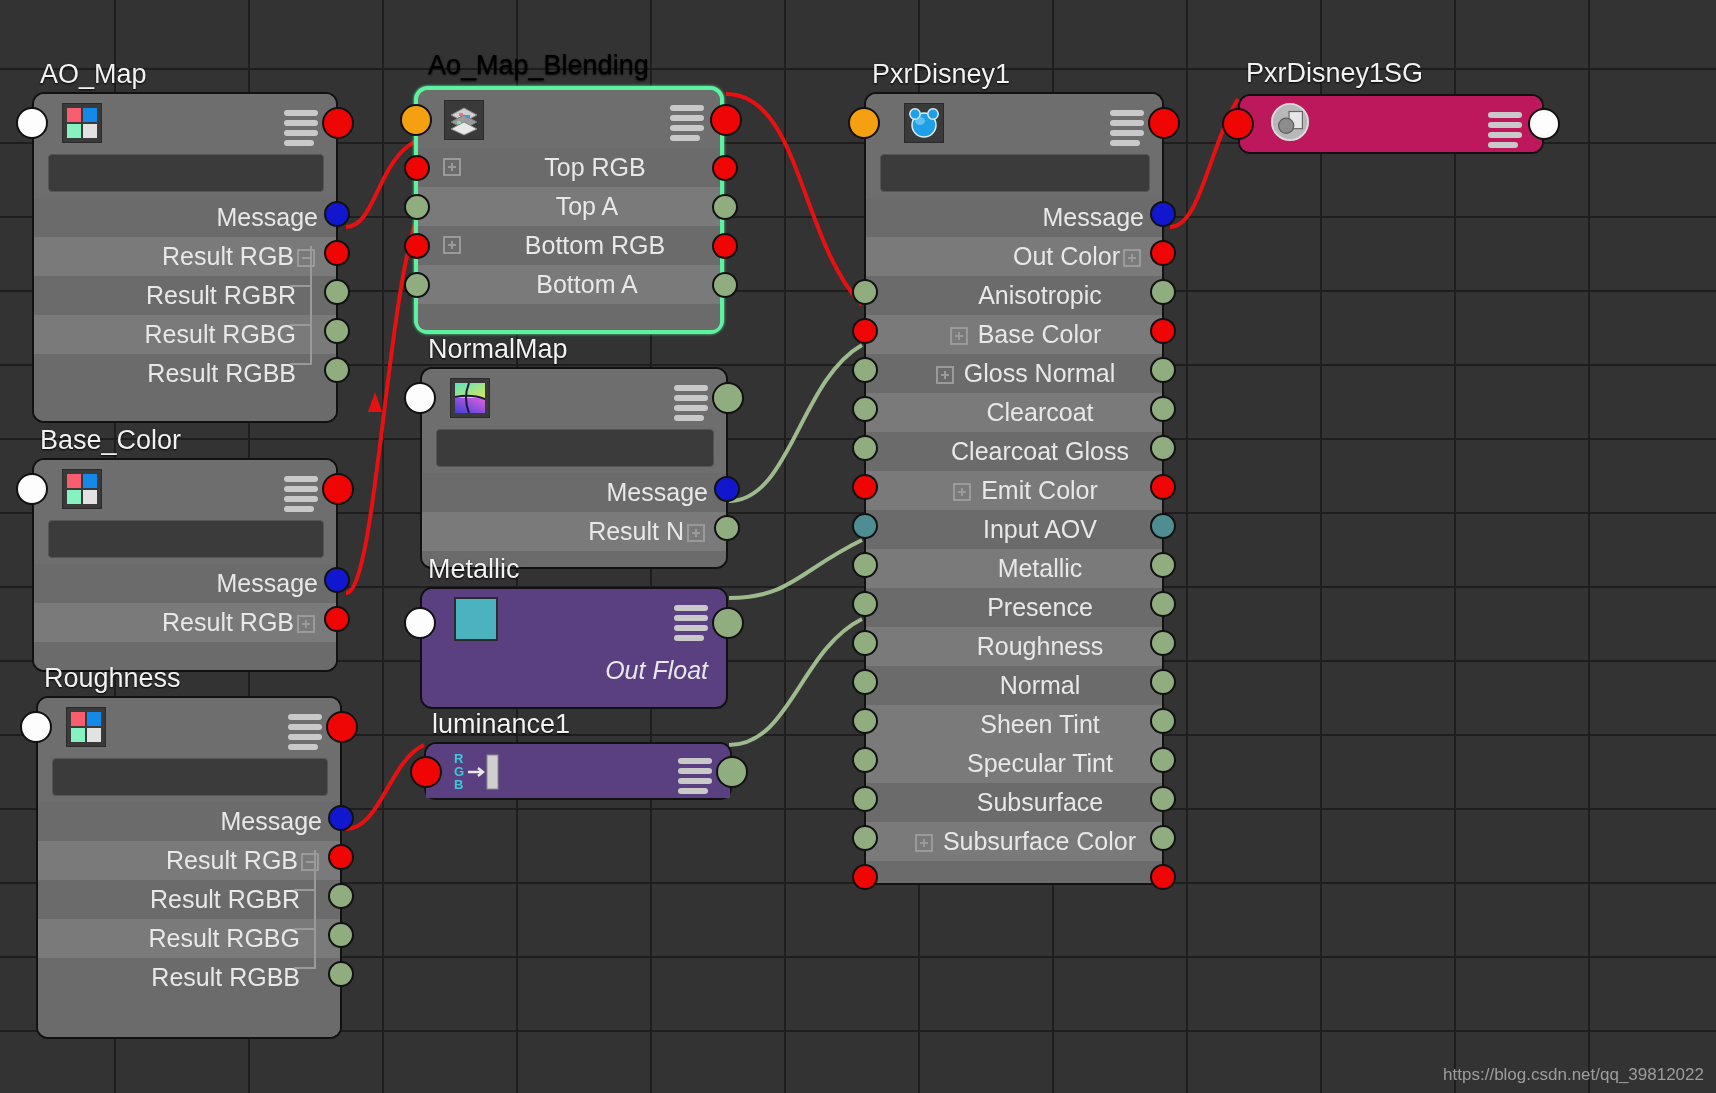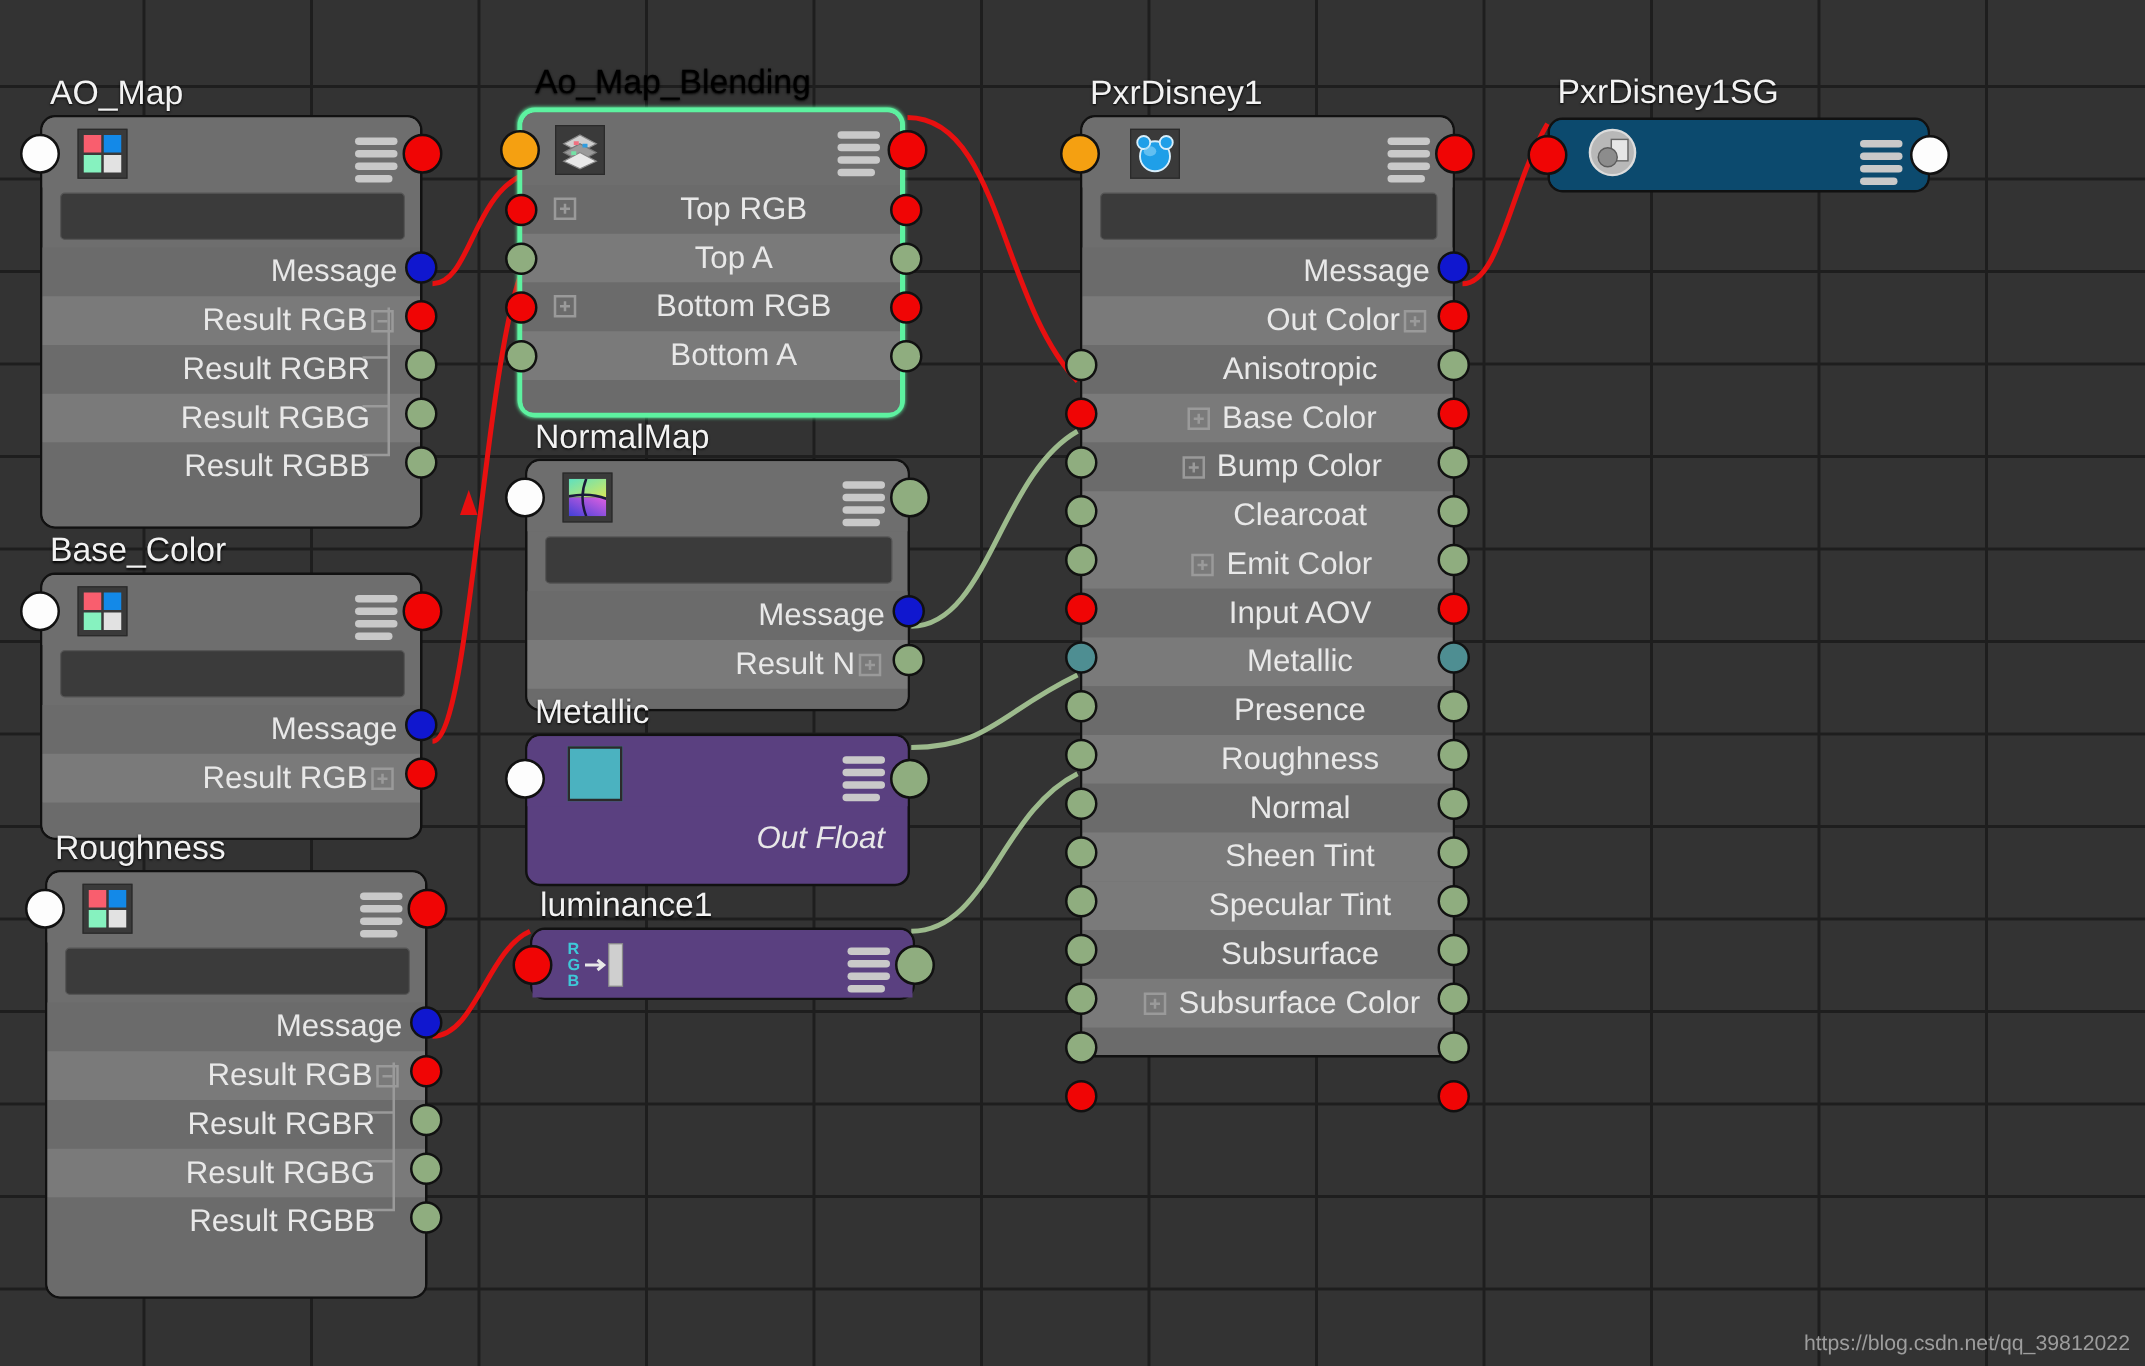--- a/index.html
+++ b/index.html
@@ -37,21 +37,21 @@
     color:#f2f2f2; font-size:27px; white-space:nowrap;
     text-shadow:0 1px 2px #000;
   }
   .node-title.sel { color:#000000; }
   .node-head {
     height:56px; position:relative;
     border-radius:10px 10px 0 0;
     background:#6e6e6e;
   }
   .node.purple .node-head, .node.purple { background:#5a4080; }
-  .node.navy .node-head, .node.navy { background:#0c4a6e; }
+  .node.navy .node-head, .node.navy { background:#be185d; }
   
   .thumb {
     position:absolute; left:28px; top:9px;
     width:40px; height:40px;
     background:#3a3a3a; border:1px solid #2a2a2a;
     display:flex; align-items:center; justify-content:center;
   }
   .sw4 { width:30px; height:30px; display:grid; grid-template-columns:1fr 1fr; grid-template-rows:1fr 1fr; gap:2px; }
   .sw4 i { display:block; }
   
@@ -369,22 +369,23 @@
         <i></i>
         <i></i>
       </div>
   </div>
   <div class="namefield"></div>
 
   <div class="row odd out"><span>Message</span></div>
   <div class="row even out"><span>Out Color</span><span class="exp plus"></span></div>
   <div class="row odd inp"><span>Anisotropic</span></div>
   <div class="row even inp" style="padding-left:20px;"><span class="exp plus"></span> <span>Base Color</span></div>
-  <div class="row odd inp" style="padding-left:20px;"><span class="exp plus"></span> <span>Bump Color</span></div>
+  <div class="row odd inp" style="padding-left:20px;"><span class="exp plus"></span> <span>Gloss Normal</span></div>
   <div class="row even inp"><span>Clearcoat</span></div>
+  <div class="row odd inp"><span>Clearcoat Gloss</span></div>
   <div class="row even inp" style="padding-left:20px;"><span class="exp plus"></span> <span>Emit Color</span></div>
   <div class="row odd inp"><span>Input AOV</span></div>
   <div class="row even inp"><span>Metallic</span></div>
   <div class="row odd inp"><span>Presence</span></div>
   <div class="row even inp"><span>Roughness</span></div>
   <div class="row odd inp"><span>Normal</span></div>
   <div class="row even inp"><span>Sheen Tint</span></div>
   <div class="row even inp"><span>Specular Tint</span></div>
   <div class="row odd inp"><span>Subsurface</span></div>
   <div class="row even inp" style="padding-left:20px;"><span class="exp plus"></span> <span>Subsurface Color</span></div>

